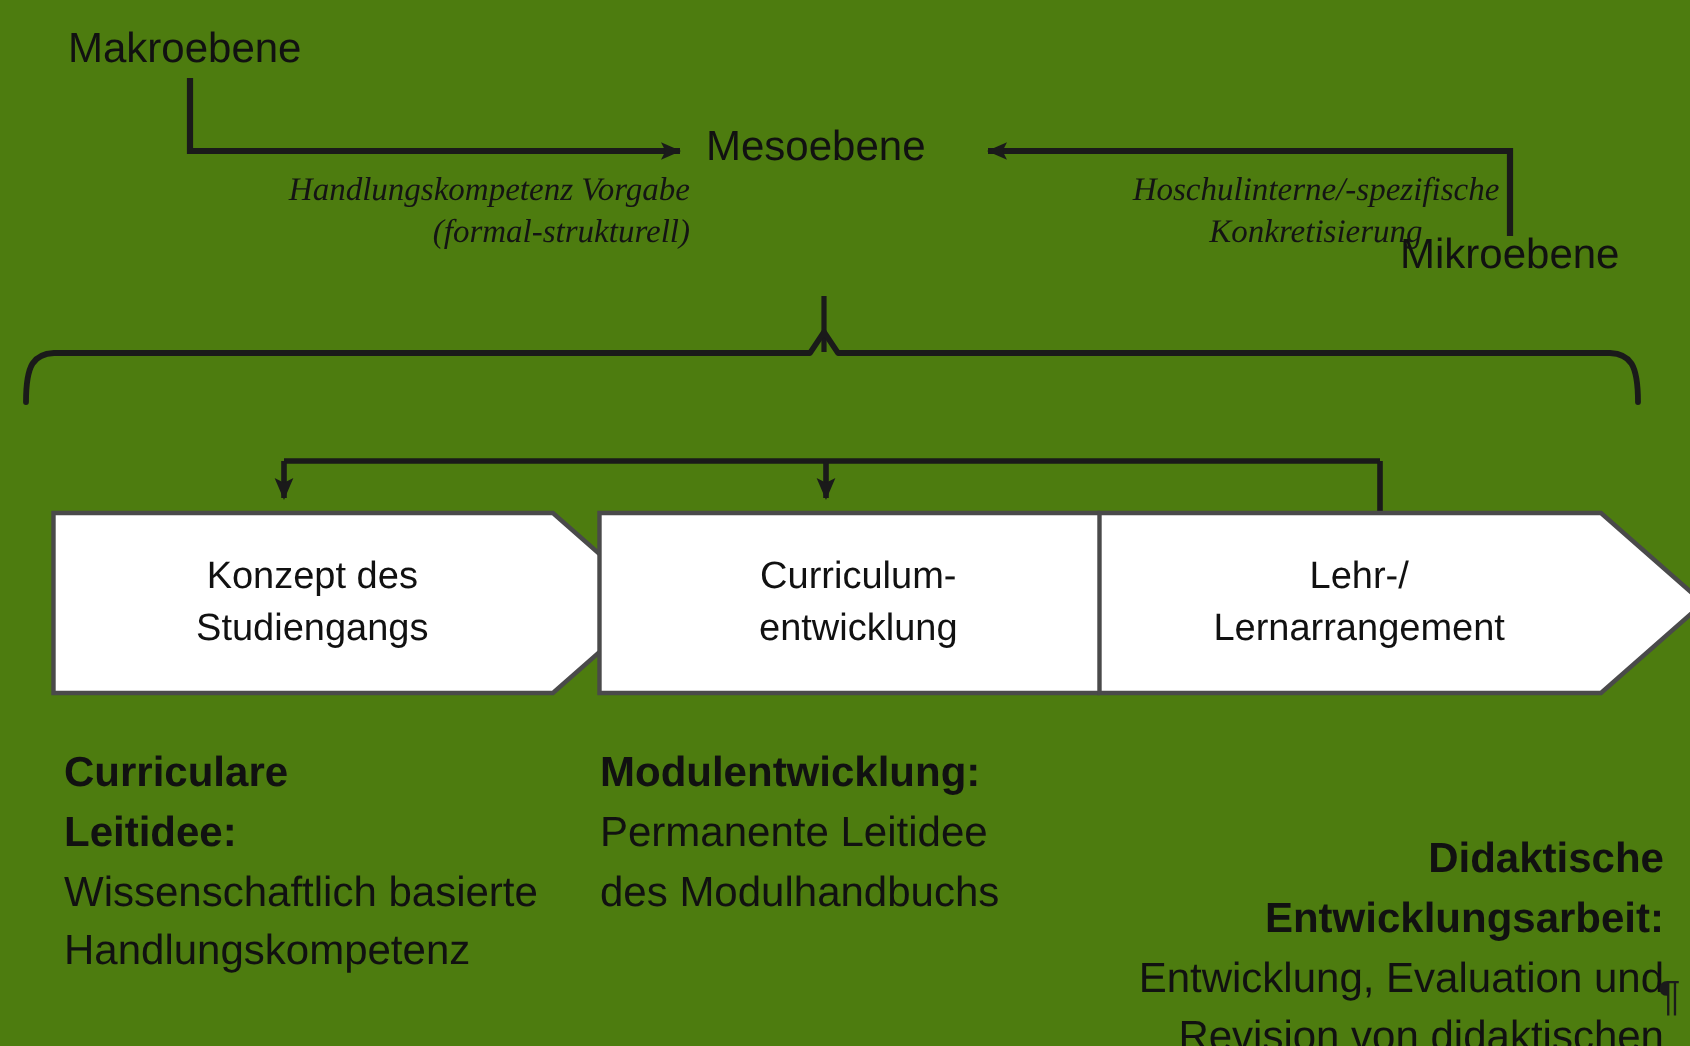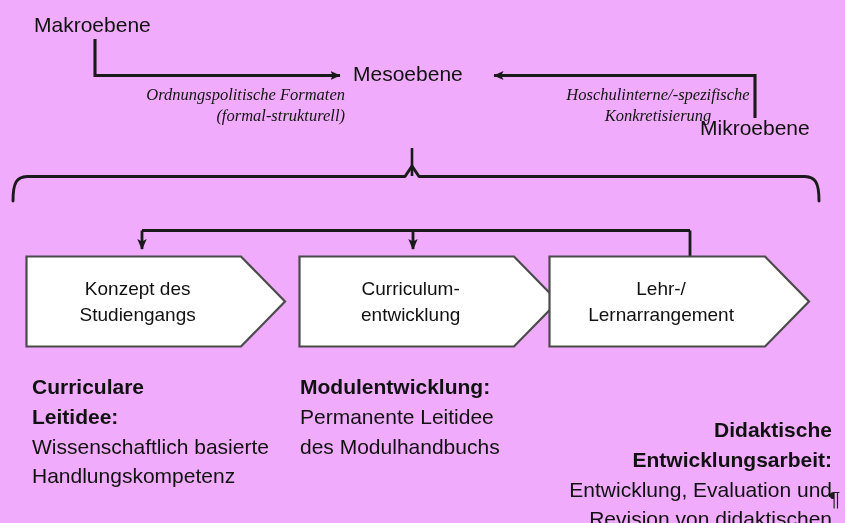--- a/index.html
+++ b/index.html
@@ -8,21 +8,21 @@
     background: #ffffff;
   }
   body {
     font-family: "Liberation Sans", sans-serif;
     color: #1a1a1a;
   }
   #canvas {
     position: relative;
     width: 845px;
     height: 523px;
-    background: #f0abfc;
+    background: #4d7c0f;
     overflow: hidden;
   }
   .abs { position: absolute; }
 
   
   .level-label {
     font-size: 21px;
     line-height: 1.1;
     color: #111111;
     white-space: nowrap;
@@ -56,20 +56,21 @@
   #linework {
     left: 0; top: 0;
     width: 845px; height: 523px;
     pointer-events: none;
   }
 
   
   .chevron-box {
     top: 255px;
     height: 93px;
+    padding-left: 43px;
   }
   .chevron-shape {
     position: absolute;
     left: 0; top: 0;
     width: 100%; height: 100%;
   }
   .chevron-text {
     position: absolute;
     left: 0; top: 0;
     width: 86%;
@@ -171,21 +172,21 @@
       <path d="M690,230.5 L690,256" fill="none" stroke="#1a1a1a" stroke-width="2.8" stroke-linecap="butt"></path>
     </g>
   </svg>
 
   <div id="label-makroebene" class="abs level-label">Makroebene</div>
 
   <div id="label-mesoebene" class="abs level-label">Mesoebene</div>
 
   <div id="label-mikroebene" class="abs level-label">Mikroebene</div>
 
-  <div id="annotation-left" class="abs annotation">Ordnungspolitische Formaten
+  <div id="annotation-left" class="abs annotation">Handlungskompetenz Vorgabe
 (formal-strukturell)</div>
 
   <div id="annotation-right" class="abs annotation">Hoschulinterne/-spezifische
 Konkretisierung</div>
 
   <div id="box-konzept" class="abs chevron-box">
     <svg class="chevron-shape" viewBox="0 0 262 93" preserveAspectRatio="none">
       <path d="M1.5,1.5 L216,1.5 L260,46.5 L216,91.5 L1.5,91.5 Z" fill="#ffffff" stroke="#4a4a4a" stroke-width="2.2" stroke-linejoin="miter" vector-effect="non-scaling-stroke"></path>
     </svg>
     <div class="chevron-text">Konzept des

